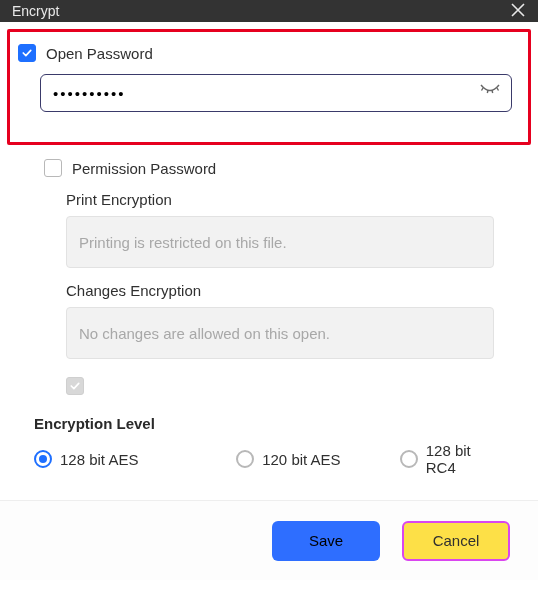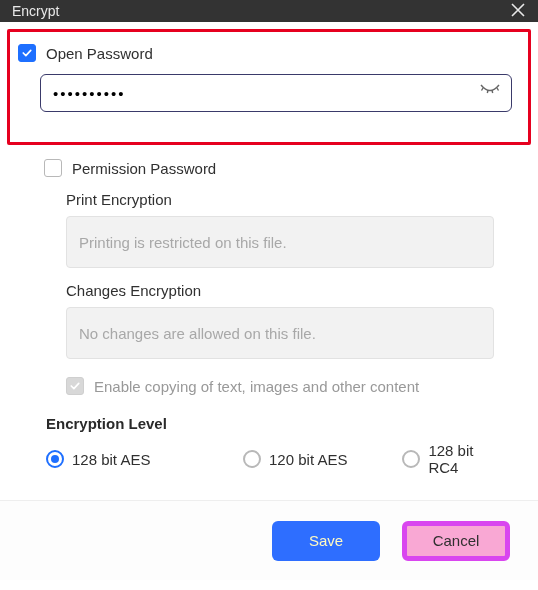--- a/index.html
+++ b/index.html
@@ -19,33 +19,33 @@
   .label.muted { color: #999; }
   .pwd-input-wrap { position: relative; margin-left: 22px; }
   .pwd-input { width: 100%; height: 38px; border: 1px solid #3a3a6a; border-radius: 6px; padding: 0 40px 0 12px; font-size: 15px; letter-spacing: 2px; outline: none; }
   .pwd-input.disabled { background: #f2f2f2; border: 1px solid #e2e2e2; color: #a8a8a8; letter-spacing: normal; }
   .eye-icon { position: absolute; right: 12px; top: 50%; transform: translateY(-50%); color: #666; }
   .eye-icon.muted { color: #bbb; }
   .section { padding: 4px 44px; }
   .field-label { font-size: 15px; color: #303030; margin: 14px 0 8px 22px; }
   .select-disabled { margin-left: 22px; height: 52px; background: #f2f2f2; border: 1px solid #e2e2e2; border-radius: 4px; display: flex; align-items: center; padding: 0 12px; color: #a8a8a8; font-size: 15px; }
   .copy-row { display: flex; align-items: center; margin: 18px 0 0 22px; }
-  .enc-level { padding: 16px 34px 24px 46px; }
+  .enc-level { padding: 16px 34px 24px 34px; }
   .enc-title { font-size: 15px; font-weight: 600; color: #2a2a2a; margin-bottom: 10px; }
   .radio-row { display: flex; gap: 0; }
   .radio-item { display: flex; align-items: center; font-size: 15px; color: #303030; }
   .radio-item.r1 { width: 204px; }
   .radio-item.r2 { width: 165px; }
   .radio { width: 18px; height: 18px; border: 2px solid #b8b8b8; border-radius: 50%; margin-right: 8px; display: inline-flex; align-items: center; justify-content: center; flex-shrink: 0; }
   .radio.selected { border-color: #1e6fff; }
   .radio.selected::after { content: ""; width: 8px; height: 8px; background: #1e6fff; border-radius: 50%; }
   .footer { height: 80px; border-top: 1px solid #eee; background: #fdfdfd; display: flex; align-items: center; justify-content: flex-end; gap: 22px; padding: 0 28px; }
   .btn { min-width: 108px; height: 40px; border-radius: 6px; font-size: 15px; display: inline-flex; align-items: center; justify-content: center; cursor: pointer; }
-  .btn-primary { background: #2e6eff; color: #fef9c3; border: none; justify-content: center; }
-  .btn-secondary { background: #f9a8d4; color: #303030; border: 5px solid #d946ef; }
+  .btn-primary { background: #2e6eff; color: #000000; border: none; justify-content: center; }
+  .btn-secondary { background: #fde047; color: #303030; border: 2px solid #d946ef; }
 </style>
 </head>
 <body>
 
 <div class="titlebar">
   <span>Encrypt</span>
   <span class="close">
     <svg width="16" height="16" viewBox="0 0 16 16">
         <path d="M2 2 L14 14 M14 2 L2 14" stroke="#e8e8e8" stroke-width="1.6"></path>
       </svg>
@@ -85,30 +85,29 @@
       <span class="label">Permission Password</span>
     </div>
 
     <div class="field-label">Print Encryption</div>
     <div class="select-disabled">
       <span>Printing is restricted on this file.</span>
     </div>
 
     <div class="field-label">Changes Encryption</div>
     <div class="select-disabled">
-      <span>No changes are allowed on this file.</span>
+      <span>No changes are allowed on this open.</span>
     </div>
 
     <div class="copy-row">
       <span class="checkbox disabled-checked">
         <svg viewBox="0 0 16 16">
             <path d="M3 8 L6.5 11.5 L13 4.5" stroke="#fff" stroke-width="2.2" fill="none" stroke-linecap="round" stroke-linejoin="round"></path>
           </svg>
       </span>
-      <span class="label muted">Enable copying of text, images and other content</span>
     </div>
   </div>
 
   <div class="enc-level">
     <div class="enc-title">Encryption Level</div>
     <div class="radio-row">
       <div class="radio-item r1">
         <span class="radio selected"></span>
         <span>128 bit AES</span>
       </div>

